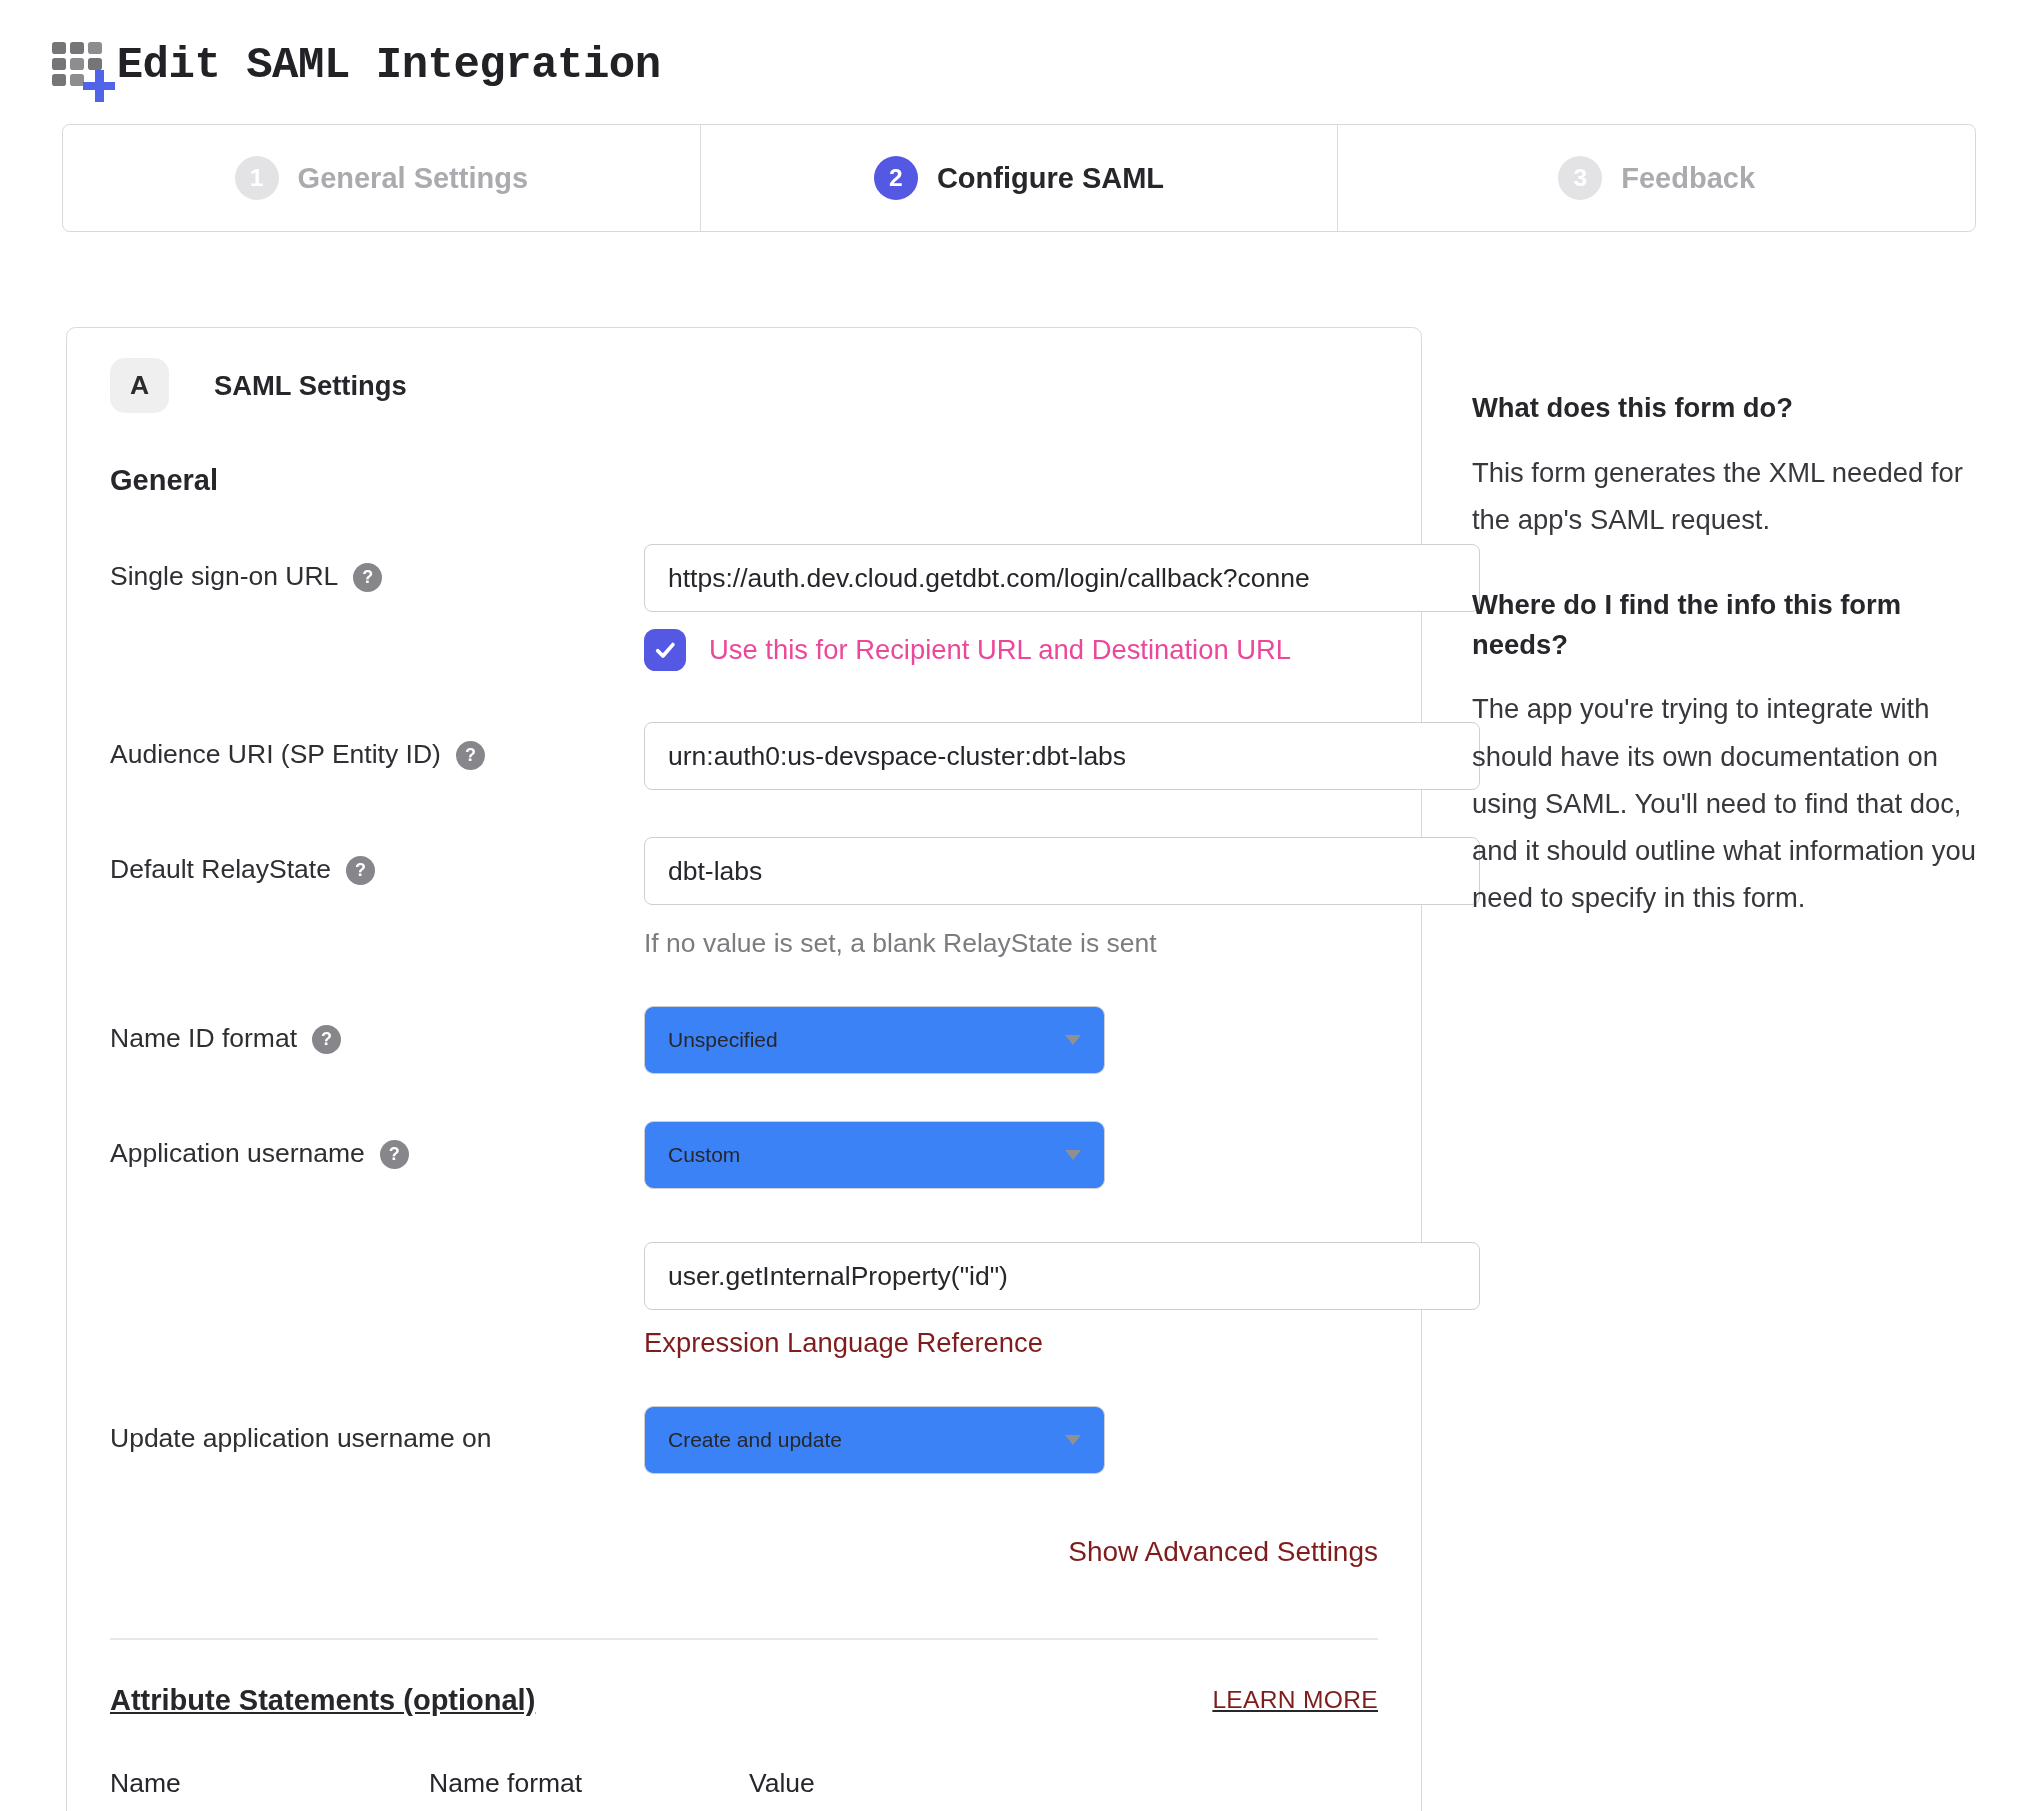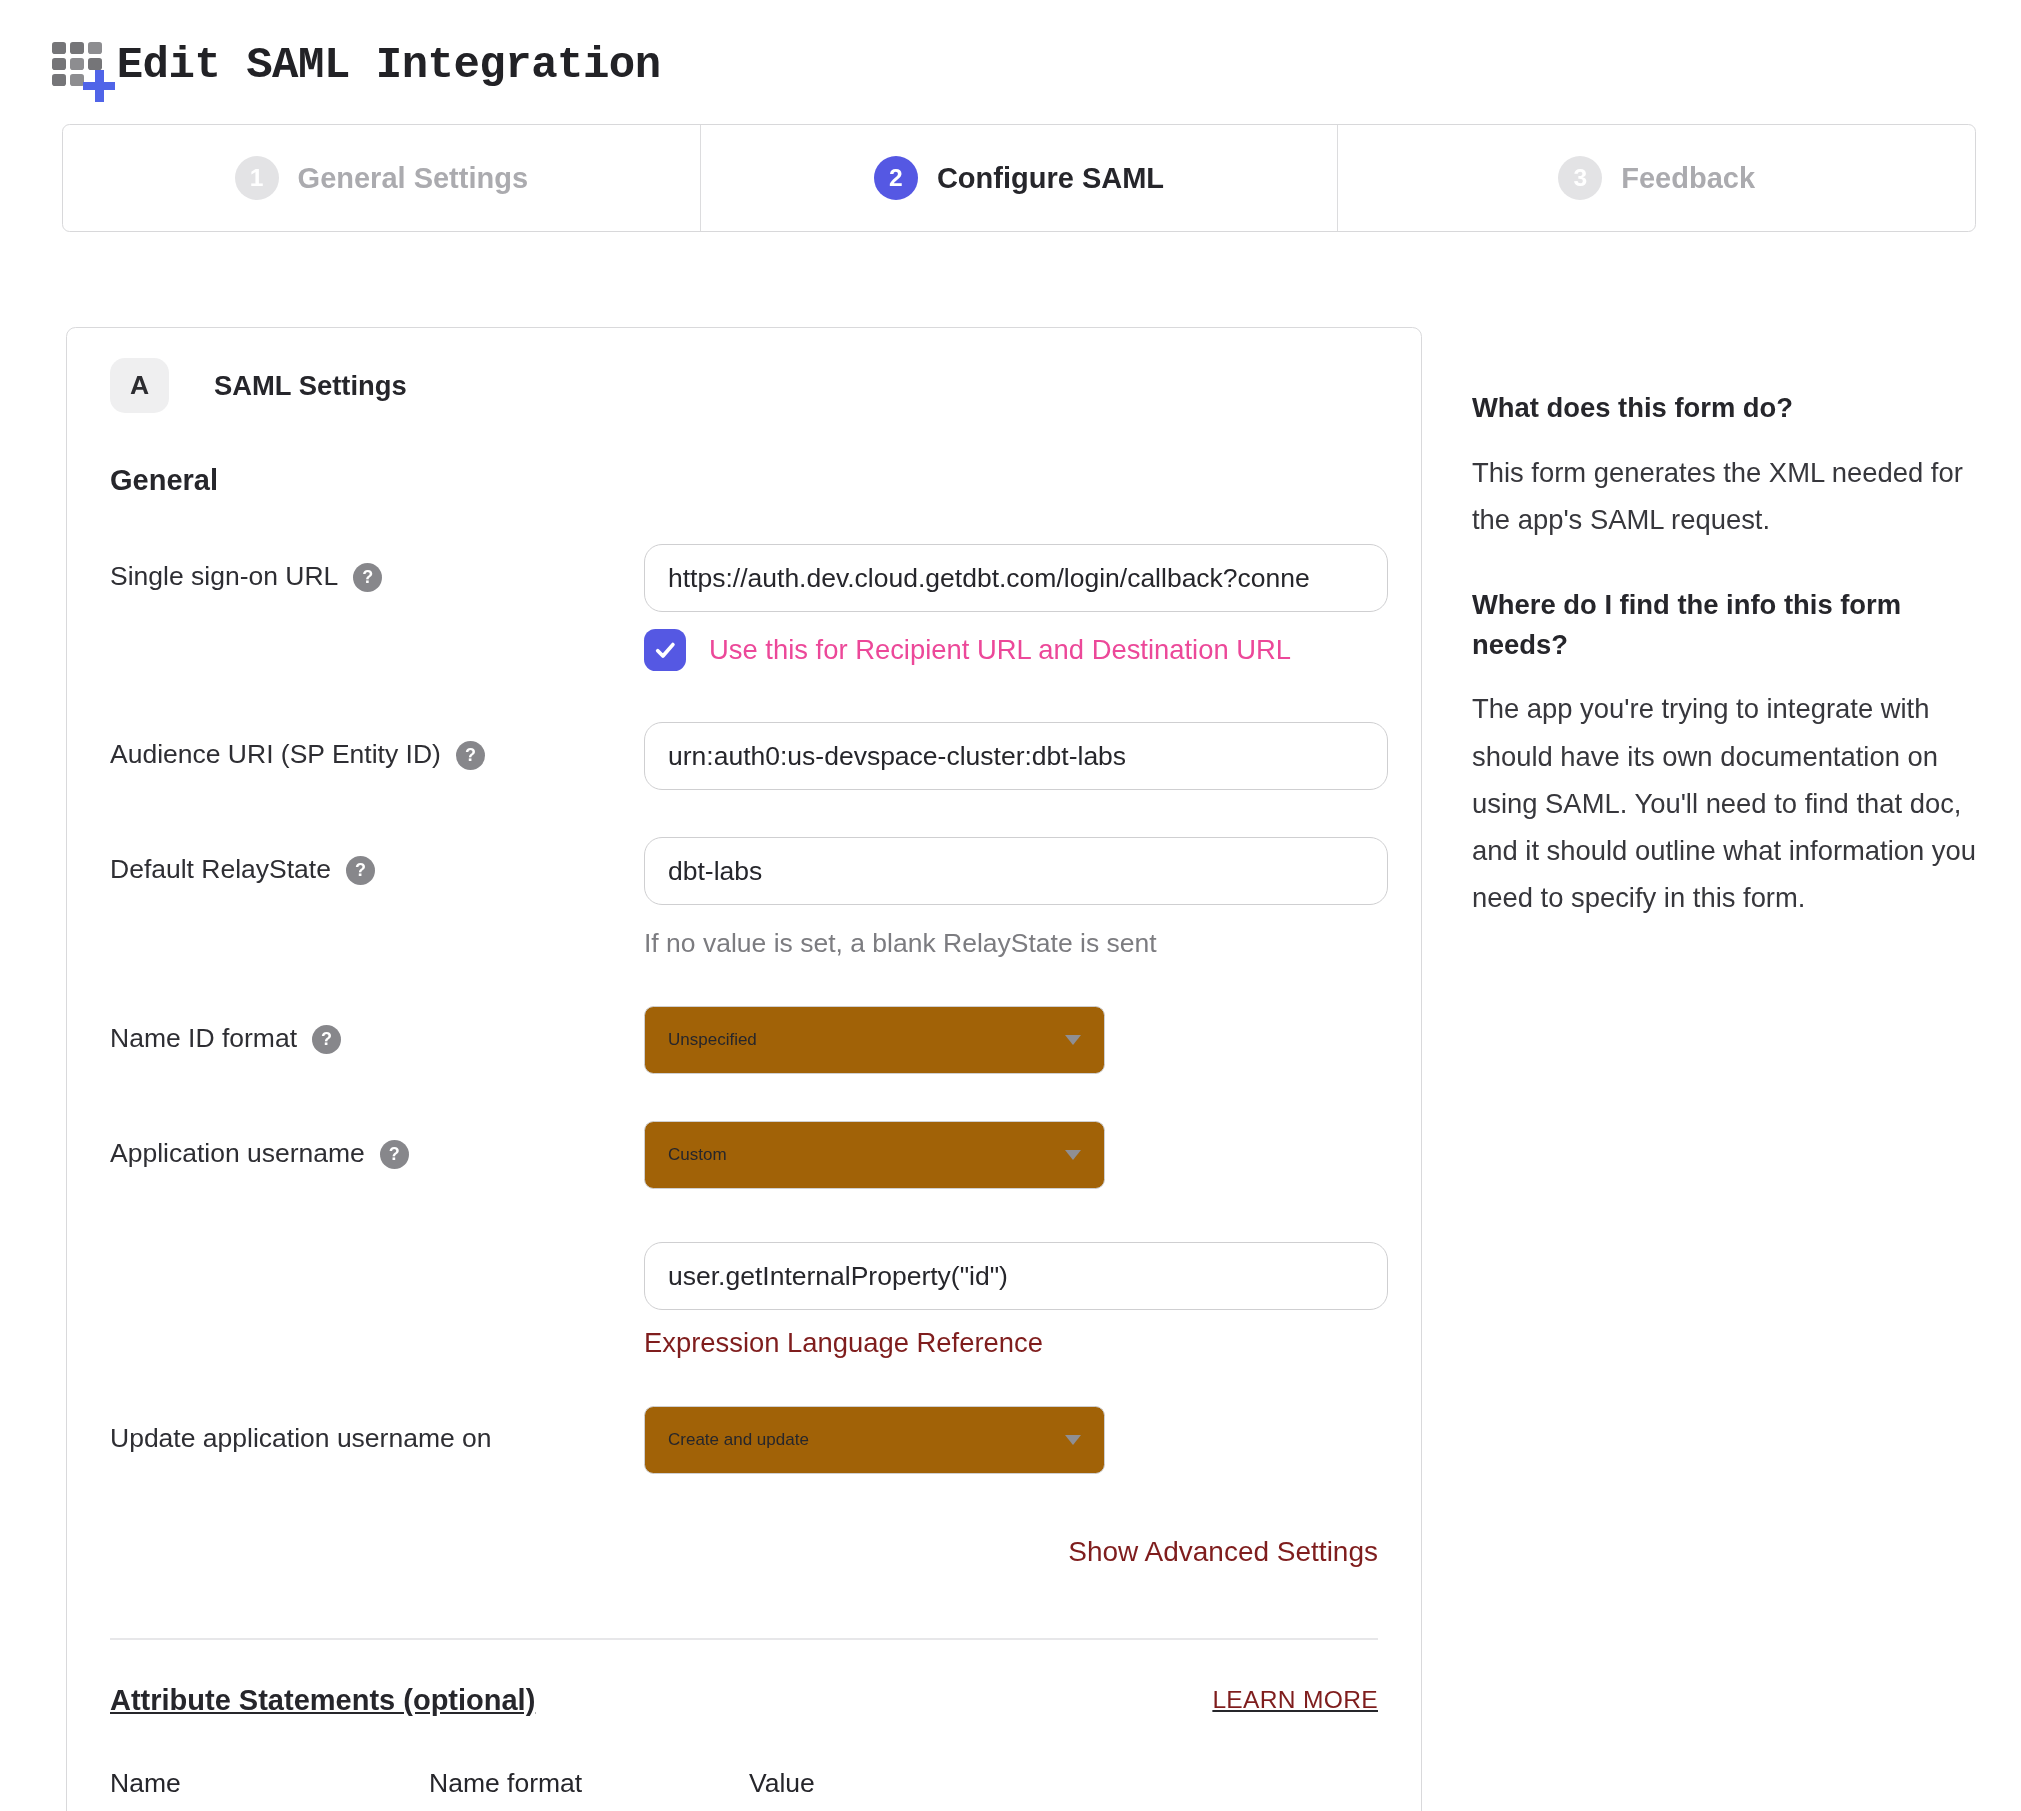--- a/index.html
+++ b/index.html
@@ -44,26 +44,26 @@
   .group-heading { margin-top: 51px; font-size: 29px; font-weight: 700; color: #26262b; }
 
   .form-row { display: flex; margin-top: 47px; }
   .label-col { width: 534px; flex: 0 0 auto; padding-top: 17px; display: flex; align-items: flex-start; gap: 15px; }
   .field-label { font-size: 26.5px; color: #2e2e33; }
   .help-icon { width: 29px; height: 29px; border-radius: 50%; background: #87878b; color: #ffffff;
     font-size: 18px; font-weight: 700; display: inline-flex; align-items: center; justify-content: center;
     margin-top: 1.9px; flex: 0 0 auto; }
   .field-col { flex: 1; }
 
-  .text-input { width: 744px; height: 68px; border: 1.4px solid #cfcfd1; border-radius: 18px;
+  .text-input { width: 836px; height: 68px; border: 1.4px solid #cfcfd1; border-radius: 8px;
     padding: 0 23px; font-size: 26.5px; color: #26262b; display: flex; align-items: center;
     white-space: nowrap; overflow: hidden; background: #fff; }
   .select-box { width: 461px; height: 68px; border: 1.4px solid #cfcfd1; border-radius: 9.5px;
-    padding: 0 23px; font-size: 17px; color: #26262b; display: flex; align-items: center;
-    justify-content: space-between; background: #a16207; }
+    padding: 0 23px; font-size: 21px; color: #26262b; display: flex; align-items: center;
+    justify-content: space-between; background: #3b82f6; }
   .caret { width: 0; height: 0; border-left: 8.5px solid transparent; border-right: 8.5px solid transparent;
     border-top: 10.4px solid #8f8f94; margin-left: 15px; }
 
   .checkbox-row { display: flex; align-items: center; gap: 23px; margin-top: 17px; }
   .checkbox { width: 42px; height: 42px; border-radius: 11.4px; background: #5558e3; display: flex;
     align-items: center; justify-content: center; flex: 0 0 auto; }
   .checkbox svg { display: block; }
   .checkbox-label { font-size: 27.4px; color: #ec4899; }
 
   .sub-help { margin-top: 23px; font-size: 26.5px; color: #7c7c80; }

